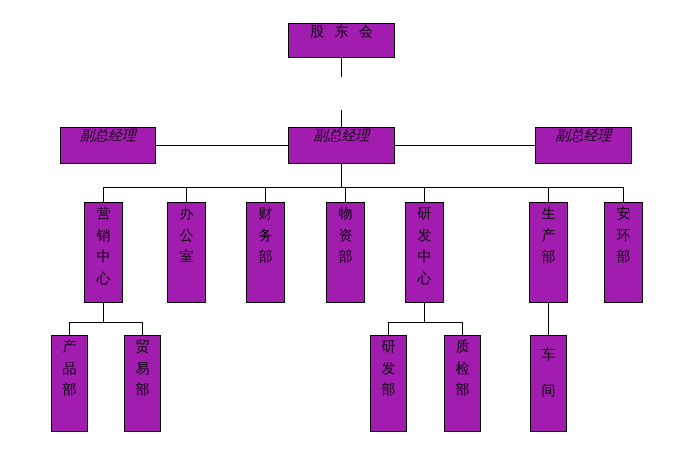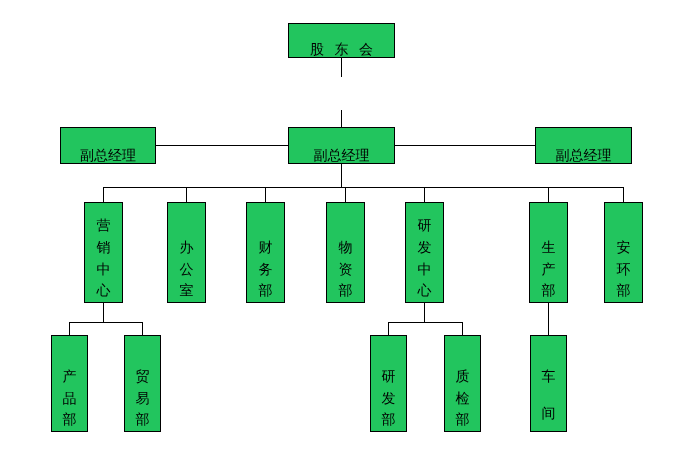--- a/index.html
+++ b/index.html
@@ -15,42 +15,43 @@
     position: relative;
     width: 688px;
     height: 472px;
     background: #ffffff;
     overflow: hidden;
   }
   .node {
     position: absolute;
     box-sizing: border-box;
     border: 1px solid #000000;
-    background: #22c55e;
+    background: #a21caf;
     display: flex;
-    align-items: flex-end;
+    align-items: flex-start;
     justify-content: center;
     color: #000000;
     z-index: 2;
   }
   .node .label {
     display: block;
     text-align: center;
     line-height: 1.05;
     white-space: pre;
   }
   
   .node.horiz .label {
     font-size: 14px;
     letter-spacing: 3px;
     text-indent: 3px;
   }
   .node.horiz.tight .label {
     letter-spacing: 0px;
     text-indent: 0px;
+    font-style: italic;
   }
   
   .node.vert .label {
     font-size: 14px;
     line-height: 1.55;
   }
   .node.vert.loose .label {
     line-height: 2.6;
   }
   .line {

